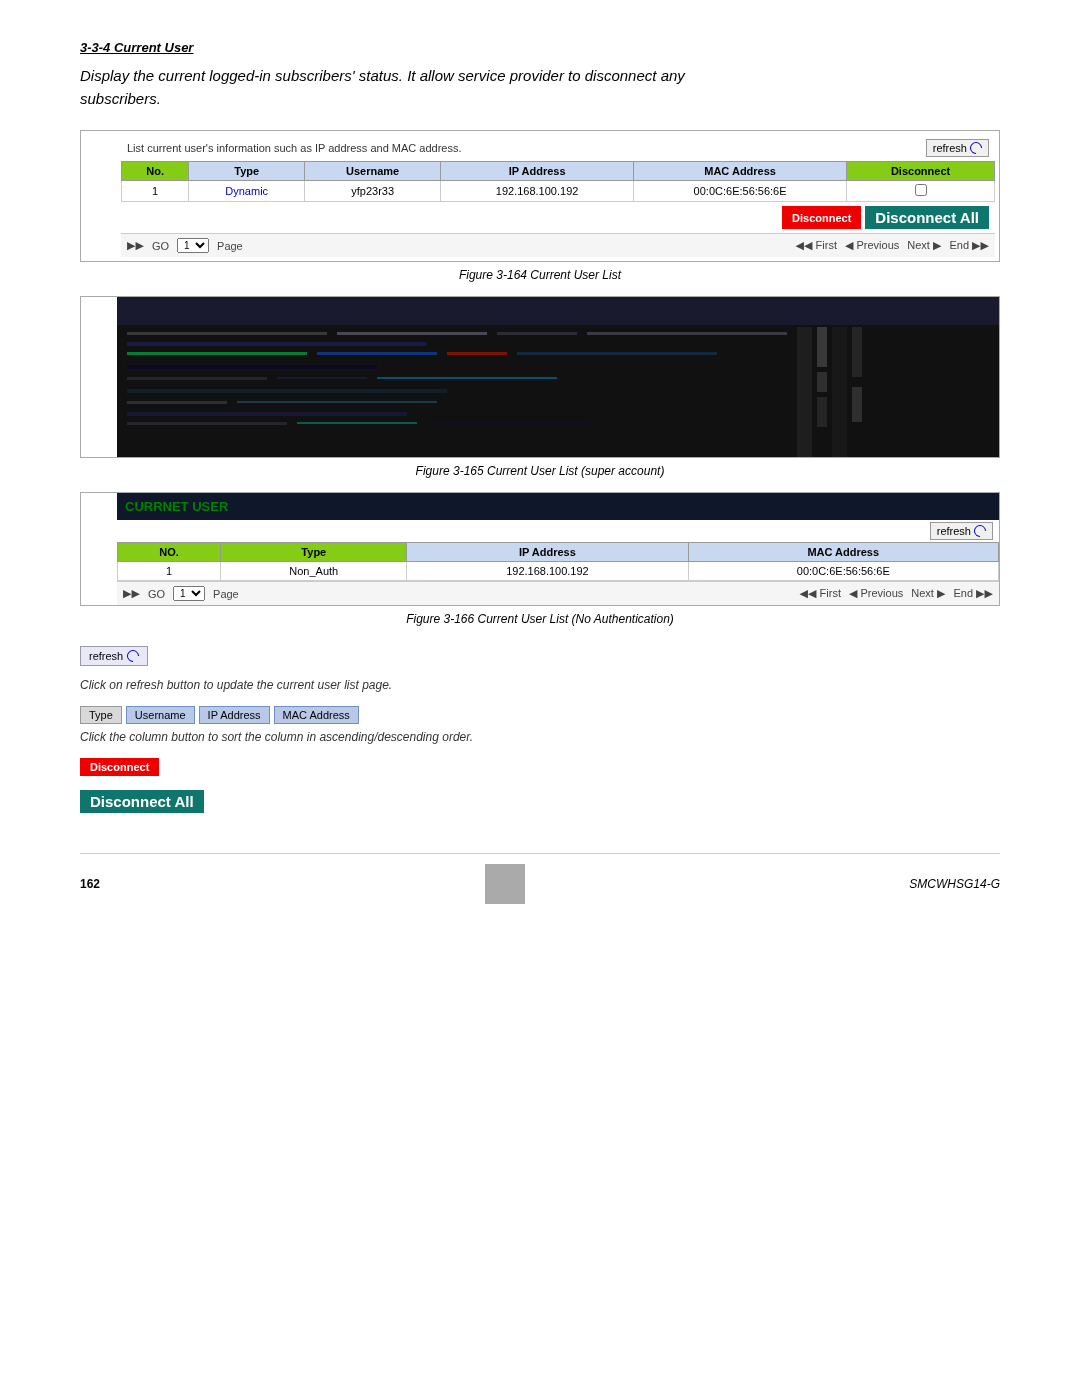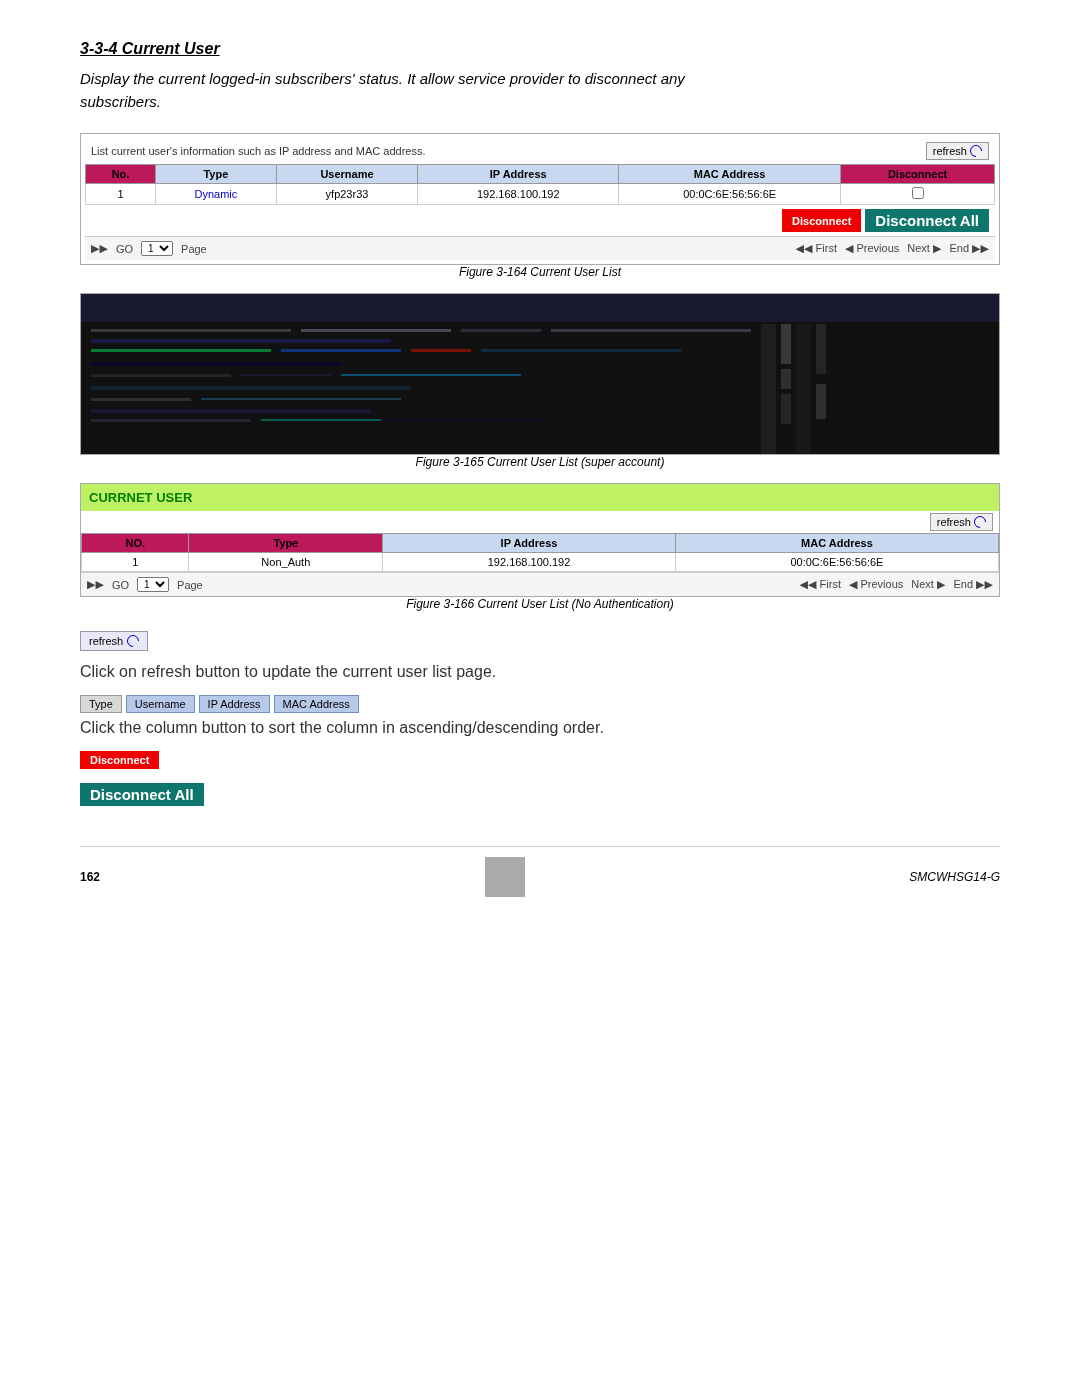--- a/index.html
+++ b/index.html
@@ -8,38 +8,40 @@
       font-size: 13px;
       background: #fff;
       color: #000;
       width: 1080px;
       min-height: 1397px;
       padding: 40px 80px;
     }
 
     
     .section-title {
-      font-size: 16px;
+      font-size: 13px;
       font-weight: bold;
       text-decoration: underline;
       font-style: italic;
       margin-bottom: 10px;
     }
 
     .section-desc {
       font-size: 15px;
       margin-bottom: 20px;
       line-height: 1.5;
       font-style: italic;
     }
 
     
     .figure-container {
       border: 1px solid #aaa;
+      margin-bottom: 6px;
       background: #fff;
+      padding-left: 36px;
     }
 
     .figure-caption {
       text-align: center;
       font-size: 12px;
       margin-bottom: 14px;
       font-style: italic;
     }
 
     
@@ -68,21 +70,21 @@
       gap: 3px;
     }
 
     table.user-table {
       width: 100%;
       border-collapse: collapse;
       font-size: 11px;
     }
 
     table.user-table th {
-      background: #be185d;
+      background: #84cc16;
       border: 1px solid #999;
       padding: 3px 8px;
       text-align: center;
     }
 
     table.user-table th.sortable {
       background: #c8d8f0;
       color: #000;
       cursor: pointer;
     }
@@ -154,42 +156,43 @@
     .dark-figure {
       background: #111;
       height: 160px;
       width: 100%;
       position: relative;
       overflow: hidden;
     }
 
     
     .currnet-user-header {
-      background: #bef264;
+      background: #0f172a;
       padding: 6px 8px;
     }
 
     .currnet-user-title {
       font-size: 13px;
       font-weight: bold;
       color: #008000;
       text-transform: uppercase;
     }
 
     
     .desc-section {
       margin-top: 20px;
     }
 
     .desc-item {
       margin-bottom: 14px;
     }
 
     .desc-text {
-      font-size: 16px;
+      font-size: 12px;
+      font-style: italic;
       margin-top: 6px;
       color: #333;
     }
 
     .btn-type-label {
       background: #d8d8d8;
       border: 1px solid #999;
       padding: 2px 8px;
       font-size: 11px;
       cursor: pointer;

